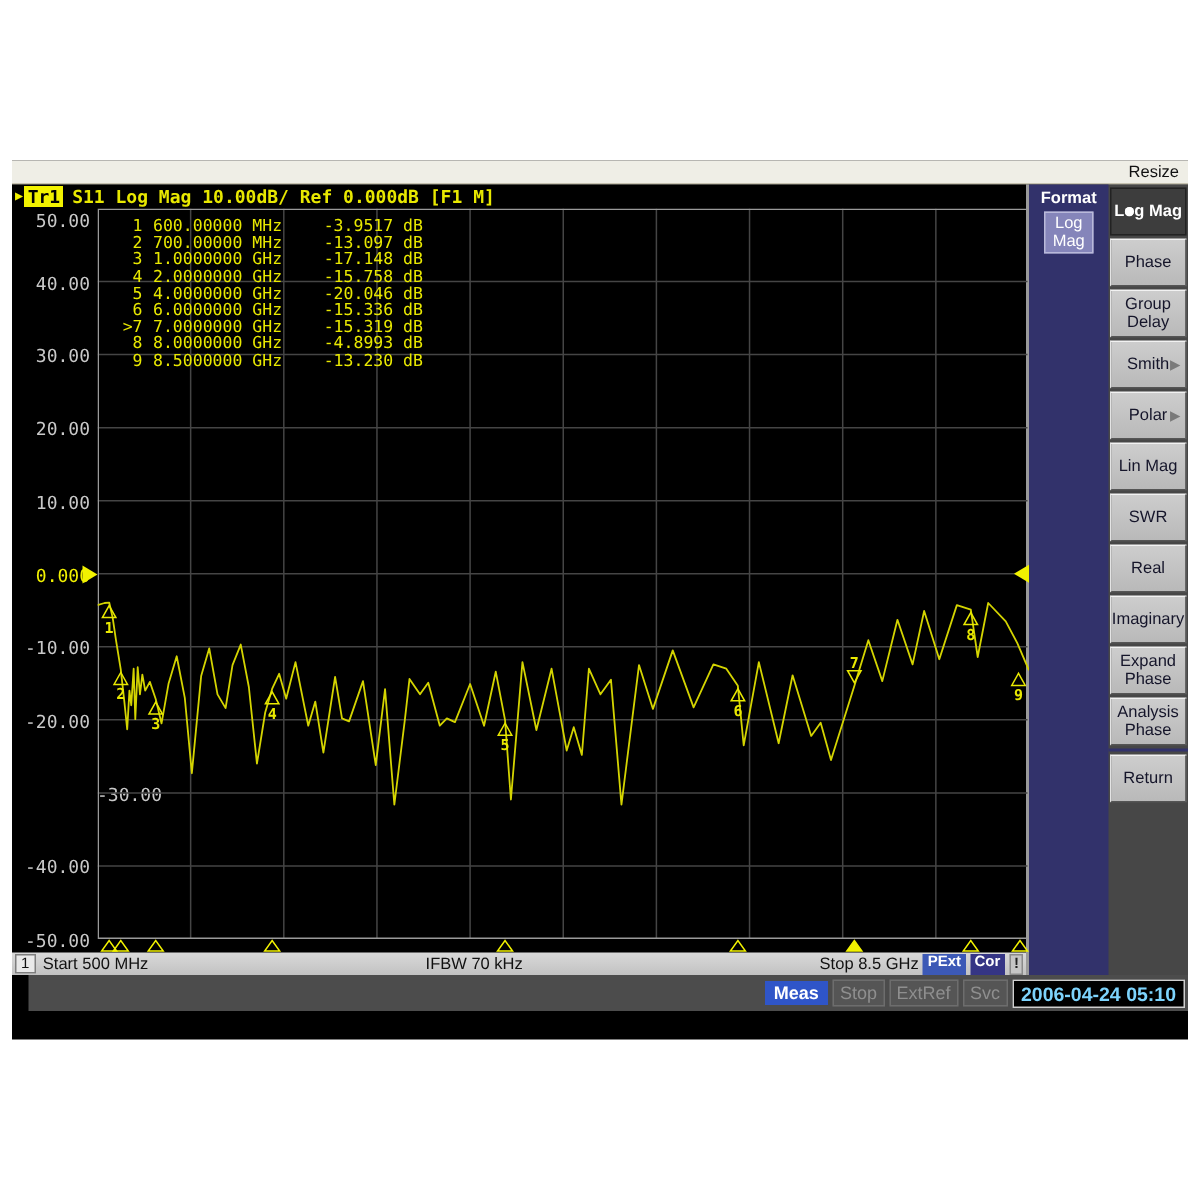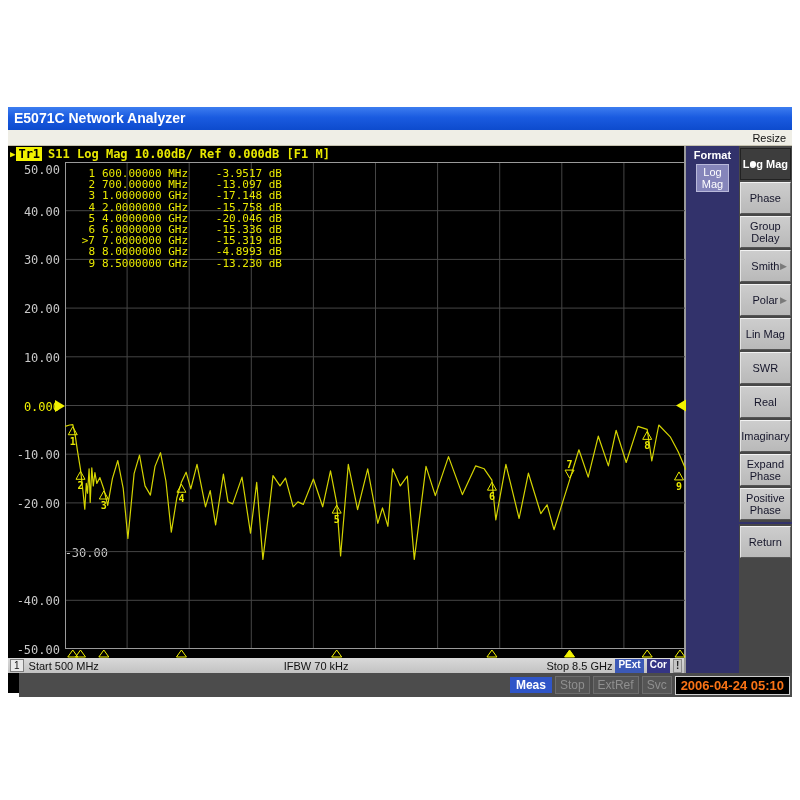--- a/index.html
+++ b/index.html
@@ -59,32 +59,29 @@
   .softkey.selected{background:#3d3d3d;border-color:#222;color:#fff;font-weight:bold;}
   .softkey .dot{position:absolute;left:9px;top:50%;margin-top:-3px;width:6px;height:6px;border-radius:50%;background:#fff;}
   .softkey .chev{position:absolute;right:3px;color:#7a7a7a;font-size:9px;}
   .sk-sep{height:2px;background:#32326b;margin:2px 0 0;}
   .sk-filler{flex:1;background:#474747;}
   
   .instbar{height:24px;background:#4c4c4c;display:flex;align-items:center;justify-content:flex-end;
         gap:3px;padding:0 2px;font-size:12px;margin-left:11px;}
   .meas{background:#2f55c8;color:#fff;font-weight:bold;padding:1px 6px;}
   .ind{background:#555;color:#8f8f8f;border:1px solid #6d6d6d;padding:1px 4px;}
-  .datetime{background:#000;color:#f97316;font-weight:bold;border:1px solid #cfcfcf;
+  .datetime{background:#000;color:#7dd3fc;font-weight:bold;border:1px solid #cfcfcf;
         padding:1px 5px;font-size:13px;}
 </style>
 </head>
 <body>
 
 <div class="stage">
   <div class="app">
 
-    <div class="titlebar">
-      <span>E5071C Network Analyzer</span>
-    </div>
 
     <div class="menubar">
       <span class="spacer"></span>
       <span class="resize">Resize</span>
     </div>
 
     <div class="main">
       <div class="display">
 
         <div class="trace-status">
@@ -196,21 +193,21 @@
             <div class="softkey"><span>Phase</span></div>
             <div class="softkey"><span>Group Delay</span></div>
             <div class="softkey"><span>Smith</span><span class="chev">▶</span></div>
             <div class="softkey"><span>Polar</span><span class="chev">▶</span></div>
             <div class="softkey"><span>Lin Mag</span></div>
             <div class="softkey"><span>SWR</span></div>
             <div class="softkey"><span>Real</span></div>
             <div class="softkey"><span>Imaginary</span></div>
             <div class="softkey"><span>Expand
 Phase</span></div>
-            <div class="softkey"><span>Positive
+            <div class="softkey"><span>Analysis
 Phase</span></div>
             <div class="sk-sep"></div>
             <div class="softkey"><span>Return</span></div>
           </div>
         <div class="sk-filler"></div>
       </div>
     </div>
 
     <div class="instbar">
       <span class="meas">Meas</span>

